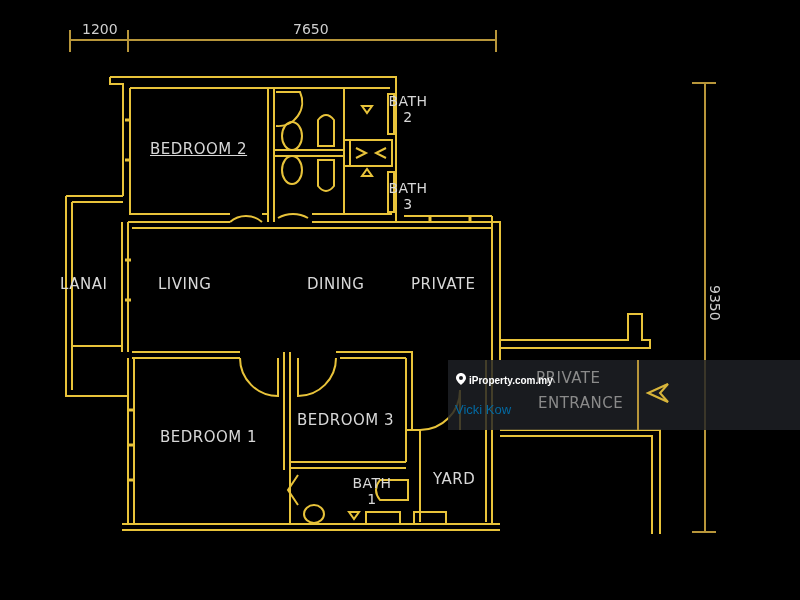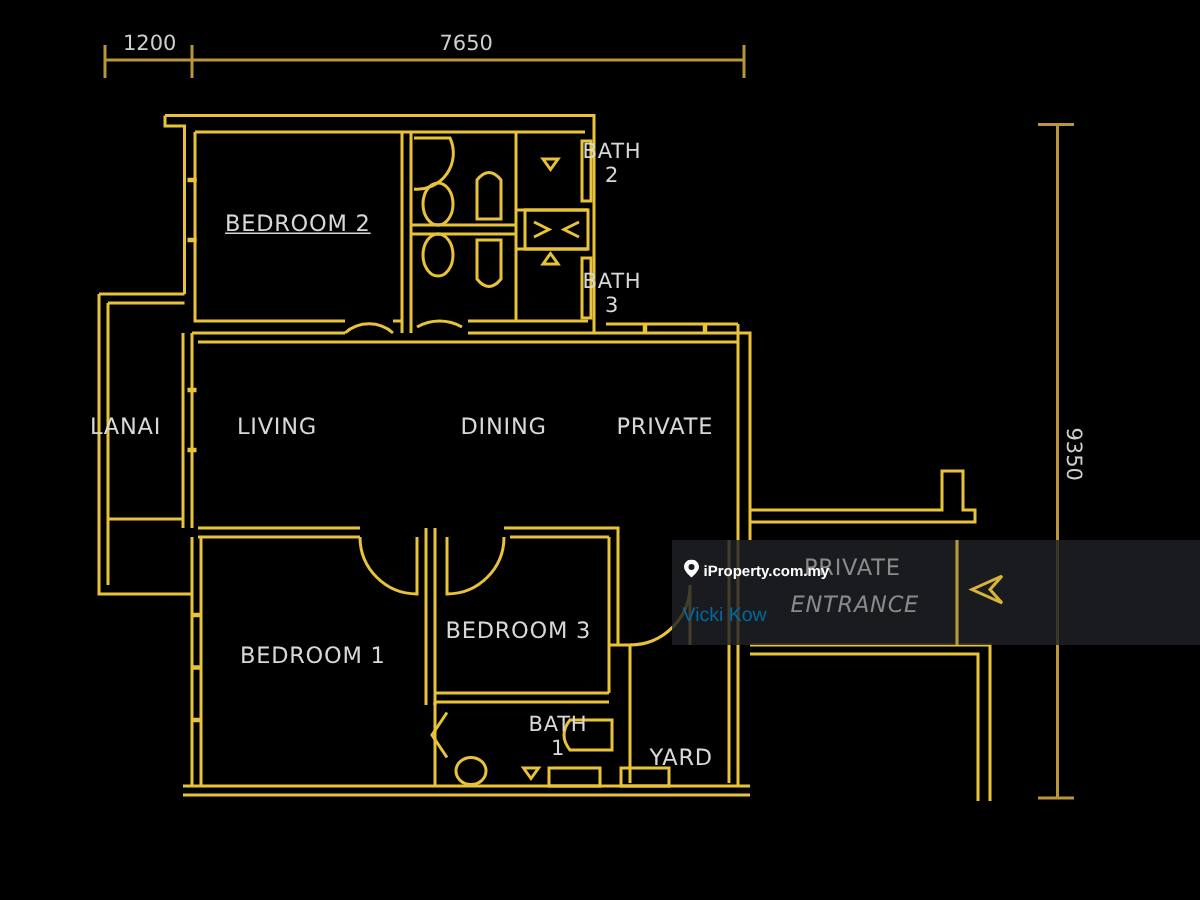--- a/index.html
+++ b/index.html
@@ -149,25 +149,25 @@
 <div class="lbl" style="left:60px; top:277px;">LANAI</div>
 <div class="lbl" style="left:158px; top:277px;">LIVING</div>
 <div class="lbl" style="left:307px; top:277px;">DINING</div>
 <div class="lbl" style="left:411px; top:277px;">PRIVATE</div>
 <div class="lbl" style="left:160px; top:430px;">BEDROOM 1</div>
 <div class="lbl" style="left:297px; top:413px;">BEDROOM 3</div>
 <div class="lbl small" style="left:306px; top:476px; width:54px;">
   <div>BATH</div>
   <div style="margin-top:2px;">1</div>
 </div>
-<div class="lbl" style="left:433px; top:472px;margin-top:26px;">YARD</div>
+<div class="lbl" style="left:433px; top:472px;">YARD</div>
 
 <div class="watermark"></div>
 <div class="under" style="left:536px; top:371px;">PRIVATE</div>
-<div class="under" style="left:527px; top:396px;font-style:italic;">ENTRANCE</div>
+<div class="under" style="left:538px; top:396px;">ENTRANCE</div>
 <svg style="position:absolute; left:0; top:0; width:800px; height:600px; pointer-events:none;" viewBox="0 0 800 600">
   <g stroke="#b8963a" stroke-width="2" fill="none">
     <line x1="638" y1="360" x2="638" y2="430"></line>
     <path d="M668 384 L648 393 L668 402 L660 393 Z" stroke="#d8b53a"></path>
   </g>
 </svg>
 <div class="wm-brand">
   <svg class="wm-pin" viewBox="0 0 10 12">
     <path d="M5 0 C2.2 0 0 2.2 0 5 C0 8 5 12 5 12 C5 12 10 8 10 5 C10 2.2 7.8 0 5 0 Z M5 7 A2 2 0 1 1 5 3 A2 2 0 1 1 5 7 Z" fill="#fff"></path>
   </svg><span>iProperty.com.my</span>

